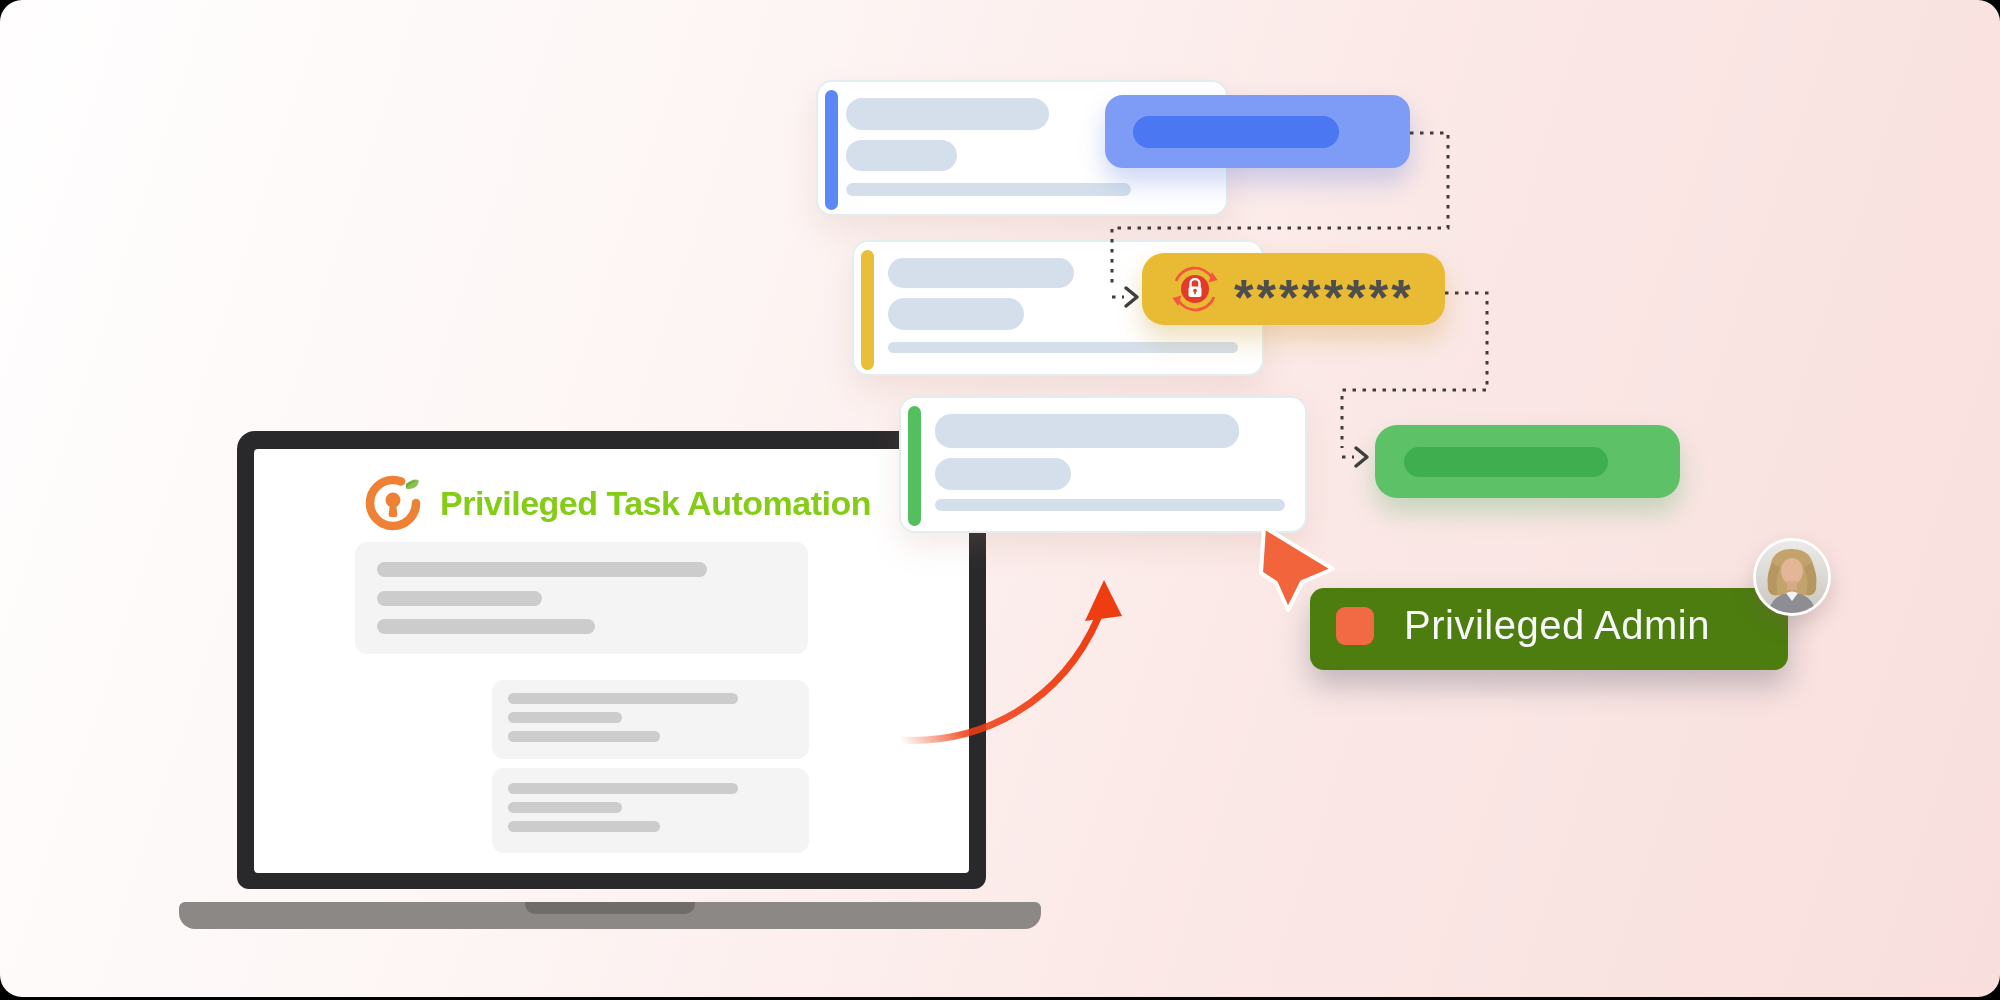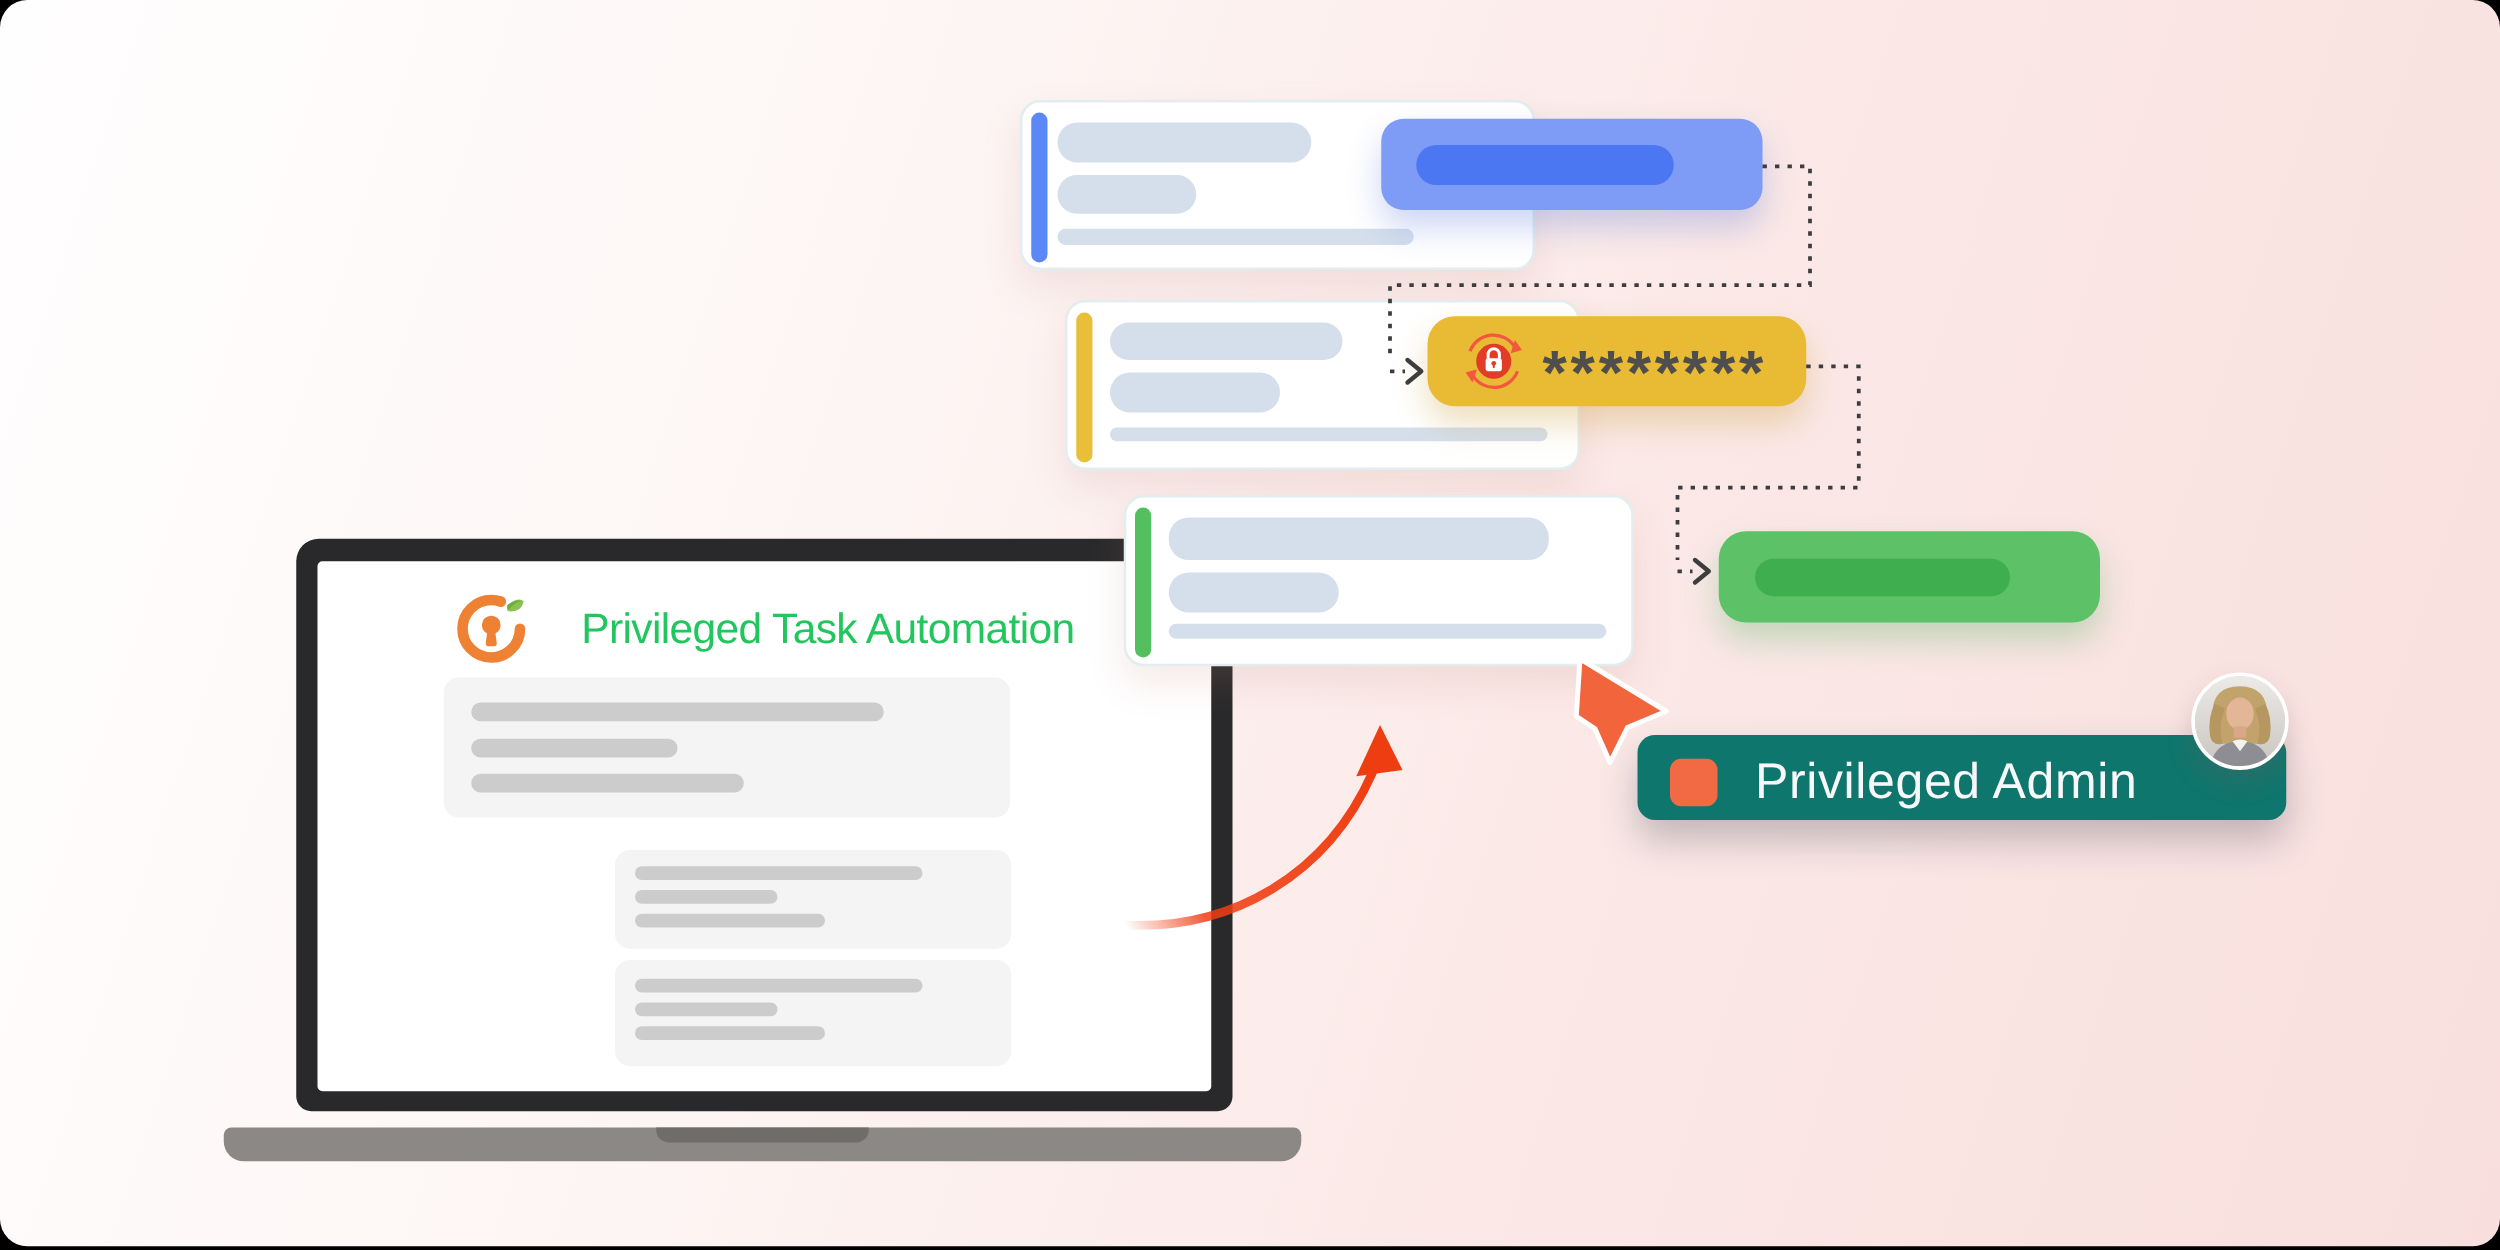--- a/index.html
+++ b/index.html
@@ -10,21 +10,21 @@
   .abs{position:absolute;}
 
   
   .laptop-frame{left:237px;top:431px;width:749px;height:458px;background:#29292b;
                 border-radius:18px 18px 12px 12px;}
   .laptop-screen{position:absolute;left:17px;top:18px;right:17px;bottom:16px;background:#ffffff;border-radius:4px;}
   .laptop-base{left:179px;top:902px;width:862px;height:27px;background:#8b8885;
                border-radius:6px 6px 16px 16px;}
   .laptop-notch{left:525px;top:902px;width:170px;height:12px;background:#6f6c6a;border-radius:0 0 10px 10px;}
 
-  .page-title{left:465px;top:483px;width:480px;font-size:34px;font-weight:400;color:#22c55e;
+  .page-title{left:440px;top:483px;width:480px;font-size:34px;font-weight:700;color:#84cc16;
               letter-spacing:-0.5px;line-height:40px;}
 
   .skel-block{background:#f4f4f4;border-radius:12px;}
   .skel-bar{position:absolute;background:#cccccc;border-radius:8px;}
 
   
   .task-card{background:#ffffff;border:2px solid #e3edef;border-radius:16px;
              box-shadow:0 14px 30px rgba(186,130,120,0.16);box-sizing:border-box;}
   .accent-bar{position:absolute;left:7px;top:8px;width:13px;height:120px;border-radius:7px;}
   .card-bar{position:absolute;background:#d5dfec;border-radius:16px;}
@@ -37,22 +37,22 @@
   .pwd-chip{left:1142px;top:253px;width:303px;height:72px;background:#e9ba33;border-radius:22px;
             box-shadow:0 14px 26px rgba(200,150,40,0.30);}
   .pwd-mask{position:absolute;left:92px;top:20px;font-size:50px;font-weight:700;color:#4e4e4e;
             letter-spacing:3px;line-height:50px;}
 
   .green-btn{left:1375px;top:425px;width:305px;height:73px;background:#5cc167;border-radius:22px;
              box-shadow:0 14px 26px rgba(70,170,90,0.30);}
   .green-btn-inner{position:absolute;left:29px;top:22px;width:204px;height:30px;background:#3fae4e;border-radius:15px;}
 
   
-  .admin-tag{left:1310px;top:588px;width:478px;height:68px;background:#0f766e;border-radius:14px;
-             box-shadow:0 16px 30px rgba(26,35,64,0.25);padding-left:41px;}
+  .admin-tag{left:1310px;top:588px;width:478px;height:82px;background:#4d7c0f;border-radius:14px;
+             box-shadow:0 16px 30px rgba(26,35,64,0.25);}
   .admin-square{position:absolute;left:26px;top:19px;width:38px;height:38px;background:#f26a43;border-radius:9px;}
   .admin-label{position:absolute;left:94px;top:14px;font-size:40px;font-weight:500;color:#f7f8fa;letter-spacing:0.5px;line-height:46px;}
 
   .avatar{left:1753px;top:538px;width:78px;height:78px;border-radius:50%;background:#dcd9d4;
           border:3px solid #ffffff;box-sizing:border-box;overflow:hidden;
           box-shadow:0 10px 20px rgba(120,90,90,0.25);}
 
   .overlay{left:0;top:0;width:2000px;height:1000px;pointer-events:none;}
 </style>
 </head>

